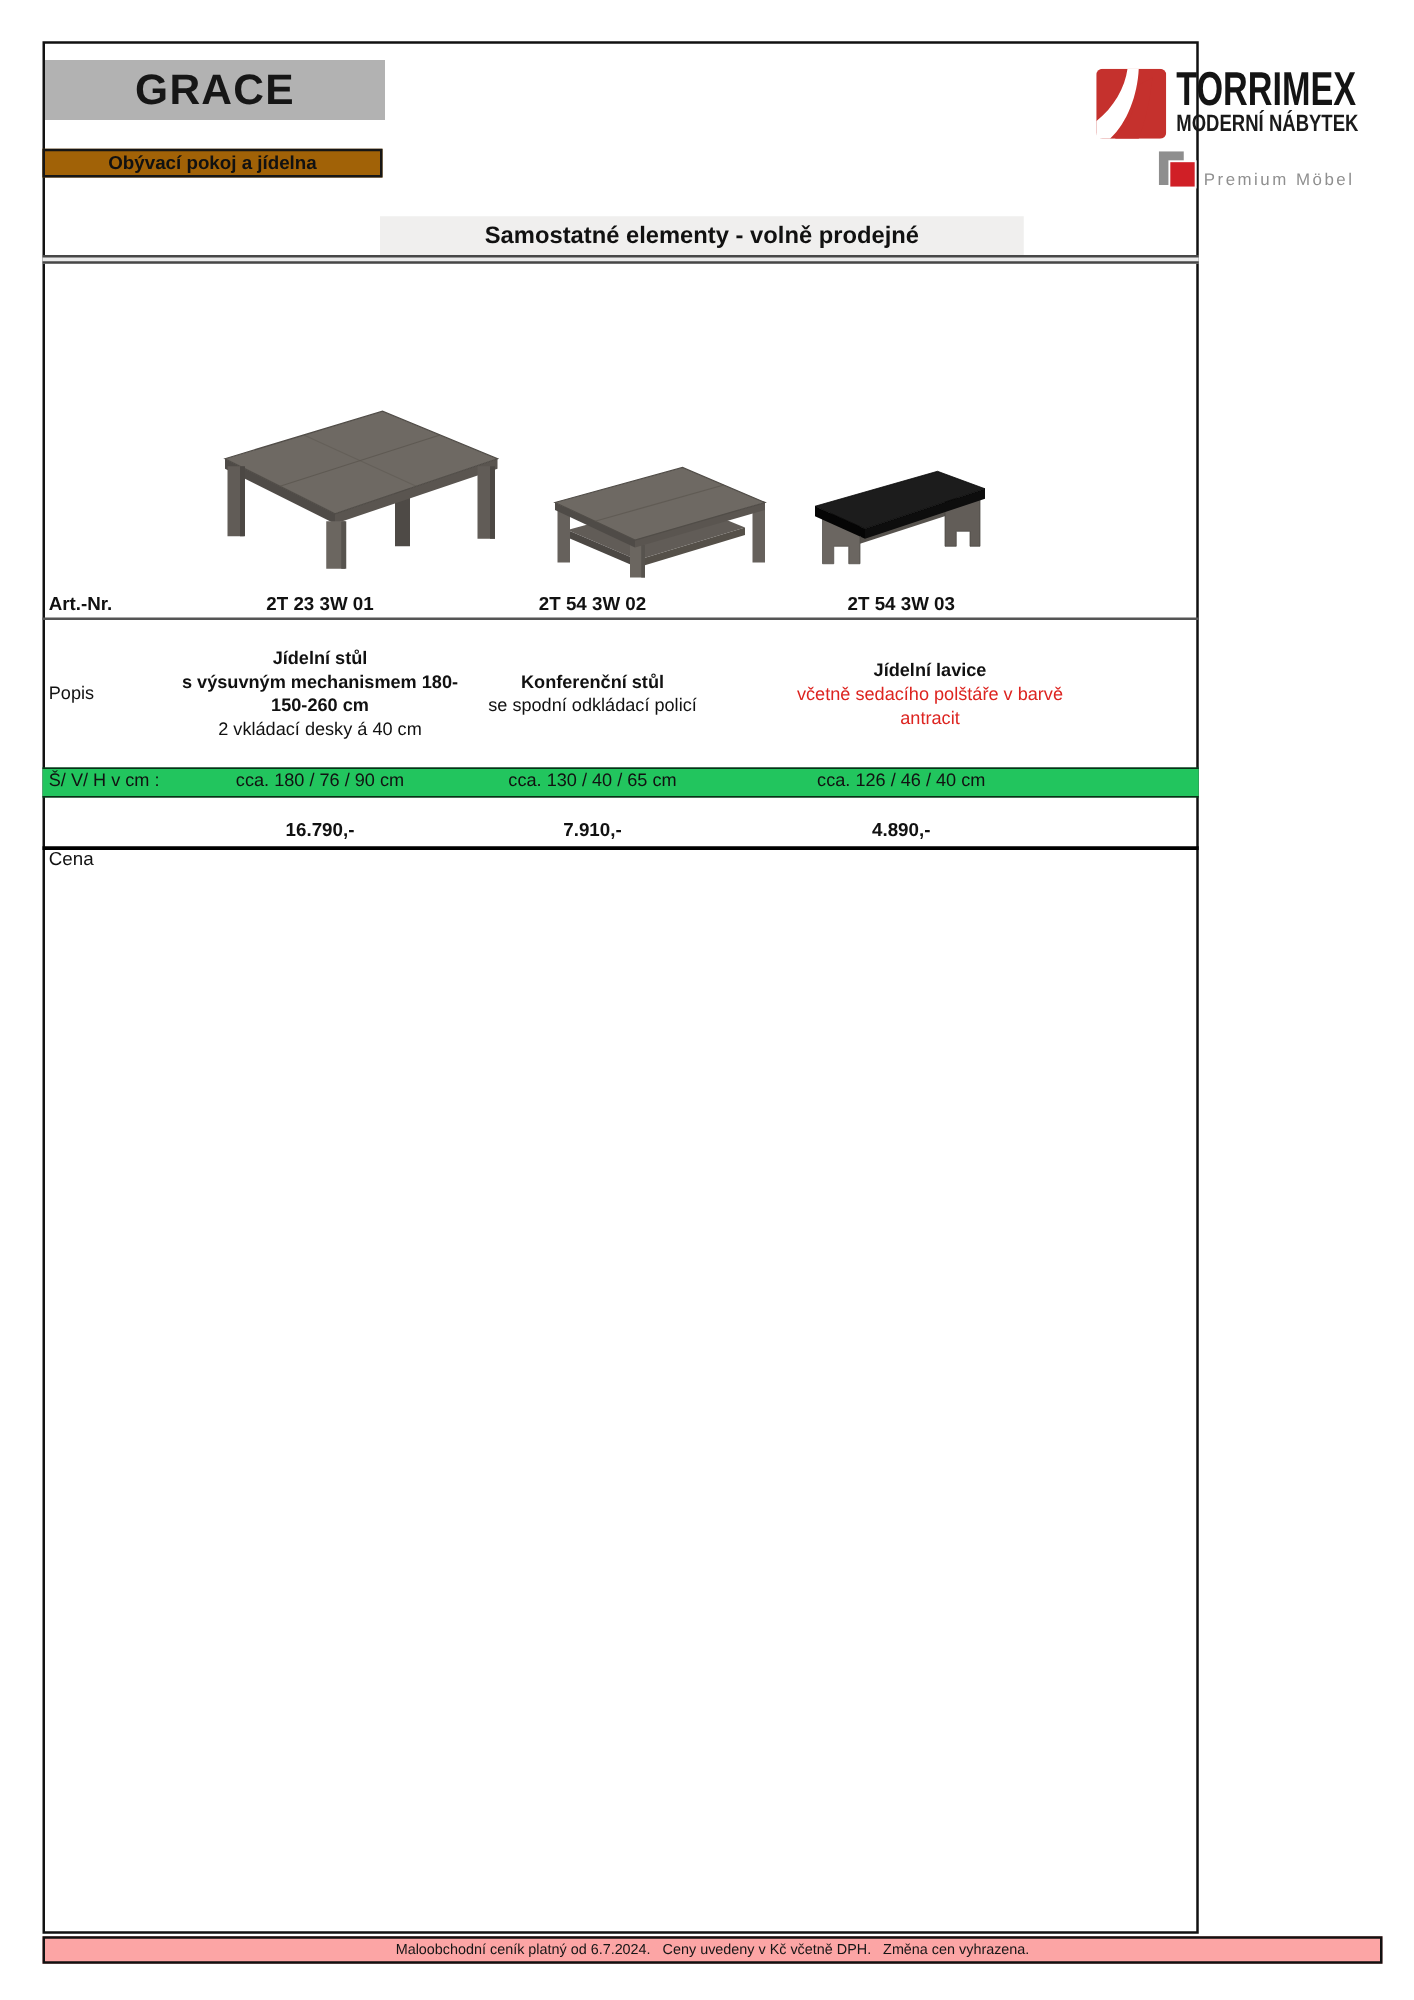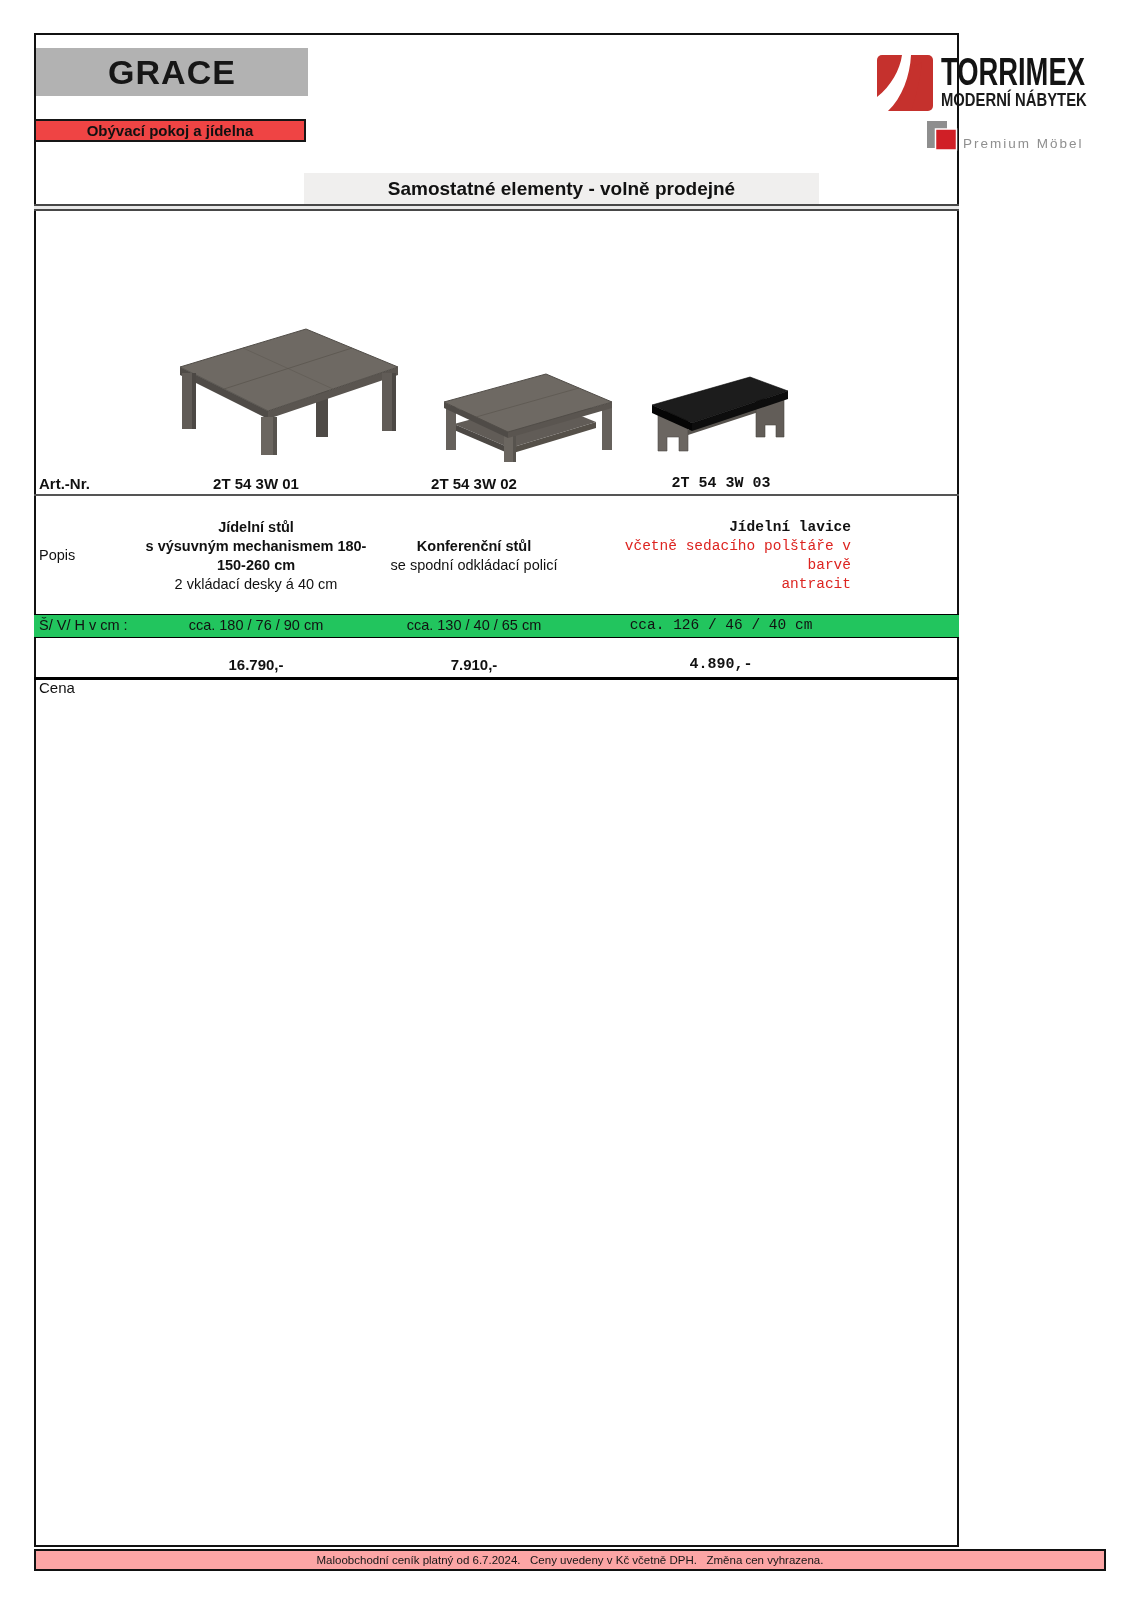--- a/index.html
+++ b/index.html
@@ -13,21 +13,21 @@
     border:2px solid #111;box-sizing:border-box;background:#fff;
   }
   
   .grace-box{
     position:absolute;left:0;top:13px;width:272px;height:48px;
     background:#b2b2b2;display:flex;align-items:center;justify-content:center;
   }
   .grace-box span{font-size:34px;font-weight:bold;letter-spacing:1px;color:#161616;}
   .category-box{
     position:absolute;left:-2px;top:84px;width:272px;height:23px;
-    border:2px solid #161616;box-sizing:border-box;background:#ef4444;
+    border:2px solid #161616;box-sizing:border-box;background:#a16207;
     display:flex;align-items:center;justify-content:center;
   }
   .category-box span{font-size:15px;font-weight:bold;}
   
   .brand{position:absolute;left:841px;top:20px;display:flex;}
   .brand-icon{width:56px;height:56px;}
   .brand-text{margin-left:8px;padding-top:0;}
   .brand-name{
     font-size:38px;font-weight:bold;line-height:34px;letter-spacing:0;
     transform:scaleX(0.72);transform-origin:left top;white-space:nowrap;color:#141414;
@@ -56,31 +56,31 @@
   .fig1{left:128px;top:280px;width:240px;height:142px;}
   .fig2{left:398px;top:325px;width:186px;height:104px;}
   .fig3{left:608px;top:330px;width:152px;height:92px;}
   .fig svg{width:100%;height:100%;display:block;}
   
   .row-label{position:absolute;left:3px;font-size:15px;white-space:nowrap;}
   .lbl-artnr{top:440px;font-weight:bold;}
   .lbl-popis{top:512px;font-size:14.5px;font-weight:normal;}
   .lbl-cena{top:621px;font-weight:normal;margin-top:23px;}
   .cell{position:absolute;width:240px;text-align:center;white-space:nowrap;}
-  .c0{left:100px;} .c1{left:318px;} .c2{left:565px;font-family:Liberation Mono, monospace;}
+  .c0{left:100px;} .c1{left:318px;} .c2{left:565px;}
   .artnr{top:440px;font-size:15px;font-weight:bold;}
   .price{top:621px;font-size:15px;font-weight:bold;}
   .rule{position:absolute;left:-2px;right:-2px;height:0;}
   .rule-artnr{top:459px;border-top:2px solid #555;}
   .rule-cena{top:642px;border-top:3px solid #000;}
   .desc{
     position:absolute;top:463px;height:116px;width:260px;
     display:flex;flex-direction:column;justify-content:center;text-align:center;
   }
-  .desc.c0{left:90px;} .desc.c1{left:308px;} .desc.c2{left:555px;text-align:right;}
+  .desc.c0{left:90px;} .desc.c1{left:308px;} .desc.c2{left:578px;}
   .dl{font-size:14.5px;line-height:19px;}
   .dl.b{font-weight:bold;}
   .dl.red{color:#dd2420;}
   .dims-row{
     position:absolute;left:-2px;right:-2px;top:579px;height:22px;
     border-top:1px solid #000;border-bottom:1px solid #000;background:#22c55e;
   }
   .dims-row .row-label{top:2px;left:5px;font-size:14.5px;}
   .dims-row .cell{top:2px;font-size:14.5px;}
   .dims-row .c0{left:102px;} .dims-row .c1{left:320px;} .dims-row .c2{left:567px;}
@@ -170,21 +170,21 @@
         <polygon points="40,66 120,40 124,44 44,70" fill="#57534e"></polygon>
         <path d="M14,46 h30 v40 h-9 v-14 h-12 v14 h-9 Z" fill="#6b6661" stroke="#4f4b47" stroke-width="0.6"></path>
         <path d="M112,34 h28 v38 h-8 v-12 h-11 v12 h-9 Z" fill="#625d58" stroke="#4a4642" stroke-width="0.6"></path>
         <polygon points="8,40 48,58 48,66 8,48" fill="#050505"></polygon>
         <polygon points="48,58 144,26 144,34 48,66" fill="#0d0d0d"></polygon>
         <polygon points="8,40 106,12 144,26 48,58" fill="#1c1c1c" stroke="#000" stroke-width="0.6"></polygon>
       </svg>
     </figure>
 
     <div class="row-label lbl-artnr">Art.-Nr.</div>
-    <div class="cell artnr c0">2T 54 3W 01</div>
+    <div class="cell artnr c0">2T 23 3W 01</div>
     <div class="cell artnr c1">2T 54 3W 02</div>
     <div class="cell artnr c2">2T 54 3W 03</div>
     <div class="rule rule-artnr"></div>
 
     <div class="row-label lbl-popis">Popis</div>
     <div class="desc c0">
       <div class="dl b">Jídelní stůl</div>
       <div class="dl b">s výsuvným mechanismem 180-</div>
       <div class="dl b">150-260 cm</div>
       <div class="dl">2 vkládací desky á 40 cm</div>

